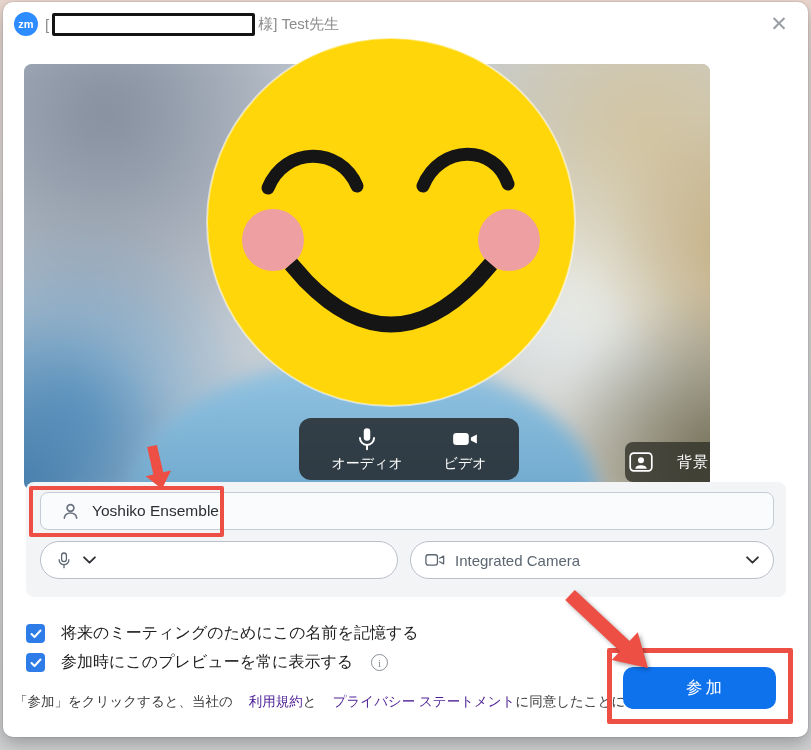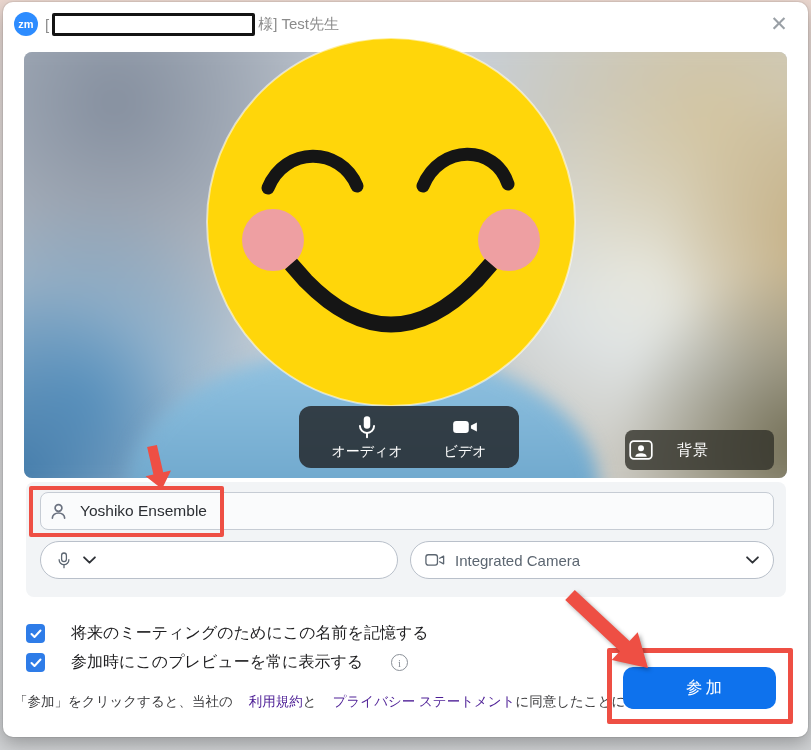--- a/index.html
+++ b/index.html
@@ -14,21 +14,21 @@
   
   .titlebar { position:absolute; left:0; top:0; right:0; height:44px; display:flex; align-items:center; padding-left:11px; }
   .zm-logo { width:24px; height:24px; border-radius:50%; background:#2D8CFF; color:#fff;
     font-size:11px; font-weight:bold; display:flex; align-items:center; justify-content:center; flex:0 0 auto;text-align:right; }
   .title-text { margin-left:7px; font-size:15px; color:#8b8b8b; display:flex; align-items:center; white-space:nowrap; }
   .redacted-box { display:inline-block; width:203px; height:23px; background:#fff; border:3px solid #141414; border-radius:2px; margin:0 3px; }
   .close-btn { position:absolute; right:16px; top:9px; width:26px; height:26px; font-size:21px; color:#9aa0a6;
     display:flex; align-items:center; justify-content:center; cursor:default; font-weight:300; }
 
   
-  .video { position:absolute; left:21px; top:50px; width:763px; height:426px; border-radius:8px; overflow:hidden; background:#c2c9d1; }
+  .video { position:absolute; left:21px; top:62px; width:686px; height:426px; border-radius:8px; overflow:hidden; background:#c2c9d1; }
   .video-bg { position:absolute; inset:-6%; filter:blur(16px);
     background:
       radial-gradient(circle at 3% 97%, rgba(55,115,165,.95) 0%, rgba(55,115,165,0) 22%),
       radial-gradient(circle at 12% 78%, rgba(95,155,200,.9) 0%, rgba(95,155,200,0) 24%),
       radial-gradient(circle at 96% 88%, rgba(108,104,78,.95) 0%, rgba(108,104,78,0) 20%),
       radial-gradient(circle at 99% 45%, rgba(195,170,120,.9) 0%, rgba(195,170,120,0) 18%),
       radial-gradient(circle at 86% 20%, rgba(212,196,156,.9) 0%, rgba(212,196,156,0) 30%),
       radial-gradient(circle at 78% 52%, rgba(240,247,250,.95) 0%, rgba(240,247,250,0) 26%),
       radial-gradient(circle at 16% 16%, rgba(130,140,156,.95) 0%, rgba(130,140,156,0) 34%),
       radial-gradient(circle at 45% 10%, rgba(205,211,219,.85) 0%, rgba(205,211,219,0) 30%),
@@ -48,31 +48,31 @@
 
   
   .bg-pill { position:absolute; left:601px; top:378px; width:149px; height:40px; border-radius:8px;
     background:rgba(48,48,40,.78); display:flex; align-items:center; z-index:5; padding:0 4px; gap:24px; cursor:default; }
   .bg-pill .lbl { color:#fff; font-size:15px; letter-spacing:1px; }
 
   
   .panel { position:absolute; left:23px; top:480px; width:760px; height:115px; background:#f2f4f6; border-radius:8px; }
 
   .name-input { position:absolute; left:37px; top:490px; width:734px; height:38px; background:#fafbfc;
-    border:1px solid #c6ccd4; border-radius:8px; display:flex; align-items:center; padding:0 8px; gap:12px; }
+    border:1px solid #c6ccd4; border-radius:8px; display:flex; align-items:center; padding:0 20px; gap:12px; }
   .name-input .value { font-size:15.5px; color:#2b2e33; }
 
   .dropdown { position:absolute; top:539px; height:38px; background:#fff; border:1.5px solid #b9c0ca; border-radius:19px;
     display:flex; align-items:center; padding:0 14px; gap:10px; cursor:default; }
   .dd-mic { left:37px; width:358px; }
   .dd-cam { left:407px; width:364px; }
   .dropdown .value { font-size:15px; color:#5c6671; flex:1 1 auto; white-space:nowrap; overflow:hidden; }
 
   
-  .check-row { position:absolute; left:23px; display:flex; align-items:center; gap:26px; }
+  .check-row { position:absolute; left:23px; display:flex; align-items:center; gap:16px; }
   .check-row.r0 { top:621px; }
   .check-row.r1 { top:650px; }
   .checkbox { width:19px; height:19px; border-radius:4px; background:#2E7CE8; display:flex; align-items:center; justify-content:center; flex:0 0 auto; }
   .check-row .lbl { font-size:16px; color:#1d1d1f; }
   .info-icon { width:17px; height:17px; border:1.5px solid #8a9098; border-radius:50%; color:#8a9098;
     font-size:11px; font-family:"Liberation Serif","DejaVu Serif",serif; display:flex; align-items:center; justify-content:center; margin-left:2px; }
 
   
   .footer { position:absolute; left:11px; top:691px; font-size:13.5px; color:#3a3a3c; white-space:nowrap; }
   .footer a { color:#4c1d95; text-decoration:none;padding-left:16px; }

